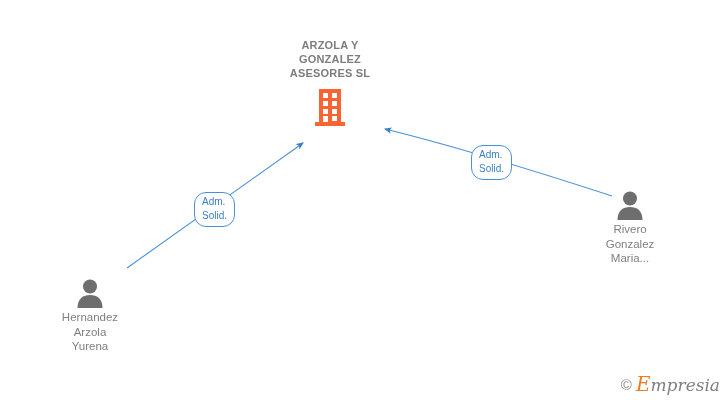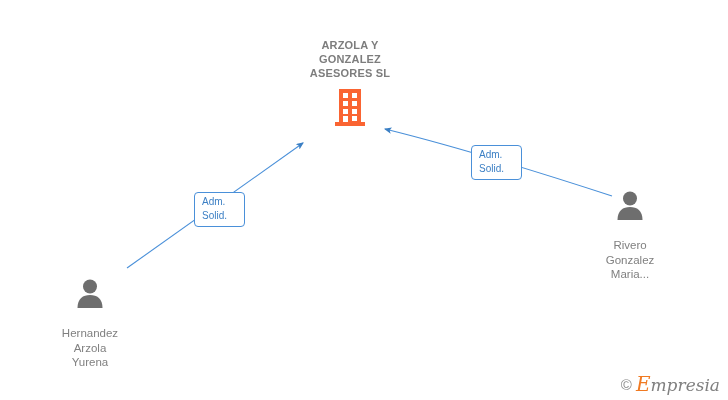--- a/index.html
+++ b/index.html
@@ -25,21 +25,21 @@
     position: absolute;
     left: 0;
     top: 0;
     width: 728px;
     height: 400px;
   }
 
   
   .company-node {
     position: absolute;
-    left: 280px;
+    left: 260px;
     top: 38px;
     width: 140px;
     text-align: center;
   }
   .company-title {
     font-size: 11px;
     font-weight: bold;
     color: #7d7d7d;
     line-height: 14px;
     letter-spacing: 0.2px;
@@ -55,37 +55,37 @@
     position: absolute;
     width: 120px;
     text-align: center;
   }
   .person-node.left  { left: 30px;  top: 278px; }
   .person-node.right { left: 570px; top: 190px; }
   .person-icon-wrap {
     height: 32px;
   }
   .person-label {
-    margin-top: 16px;
+    margin-top: 0;
     font-size: 11.5px;
     color: #808080;
     line-height: 14.5px;
     white-space: pre-line;
   }
 
   
   .edge-label {
     position: absolute;
     border: 1px solid #4a90d9;
-    border-radius: 4px;
+    border-radius: 12px;
     background: #ffffff;
     color: #3b7fc4;
     font-size: 10px;
     line-height: 14px;
-    padding: 2px 17px 3px 7px;
+    padding: 2px 7px 3px 7px;
     text-align: left;
     white-space: pre-line;
     box-sizing: border-box;
   }
   .edge-label.left-rel  { left: 194px; top: 192px; }
   .edge-label.right-rel { left: 471px; top: 145px; }
 
   
   .watermark {
     position: absolute;

